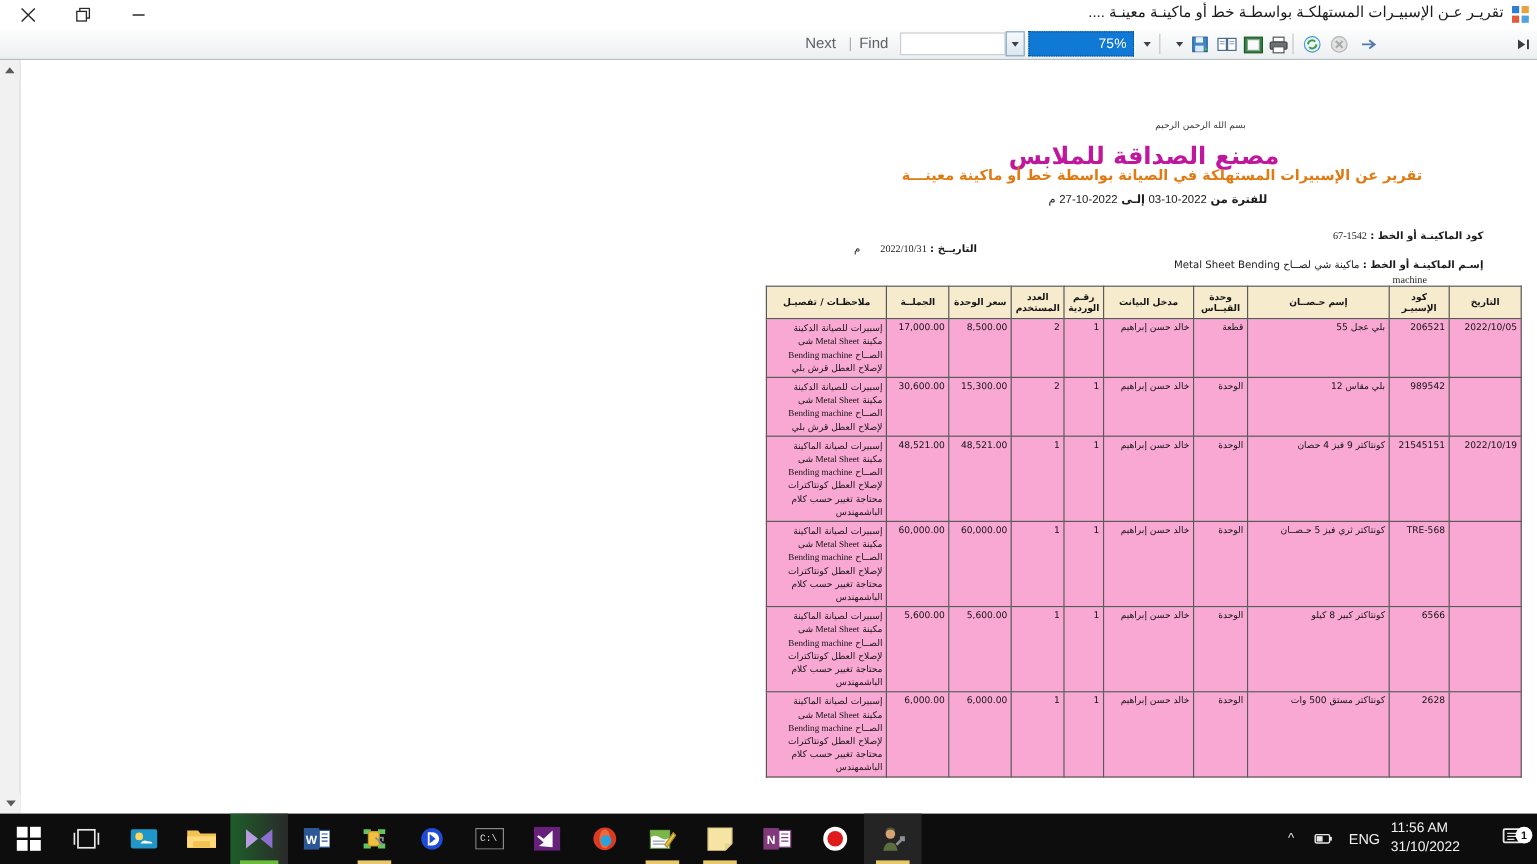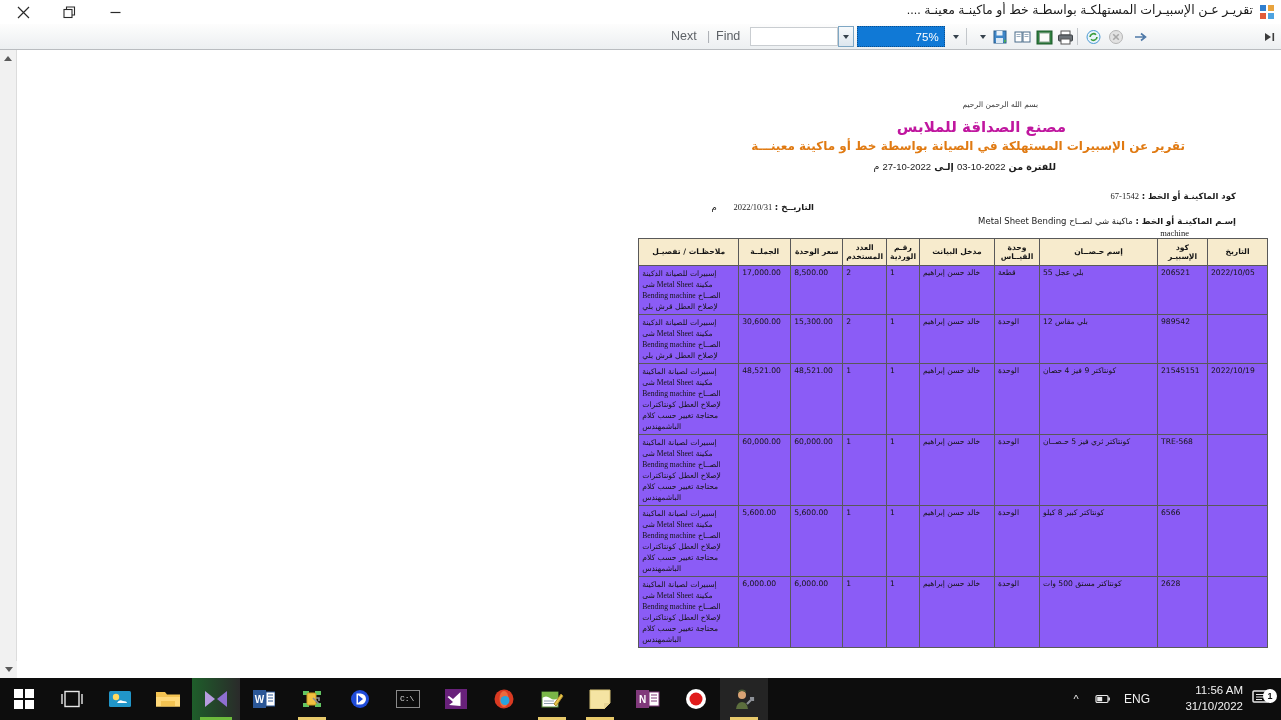--- a/index.html
+++ b/index.html
@@ -124,21 +124,21 @@
     position: absolute; left: 18px; top: 0; width: 1263px; height: 628px;
     background: #ffffff; direction: rtl;
   }
 
   .bism {
     position: absolute; right: 243px; top: 50px;
     font-size: 7.5px; color: #3a3a3a; font-family: "DejaVu Sans", sans-serif;
   }
   .company {
     position: absolute; right: 215px; top: 68px;
-    font-size: 15px; font-weight: bold; color: #c0179f;
+    font-size: 20px; font-weight: bold; color: #c0179f;
     font-family: "DejaVu Sans", sans-serif;
   }
   .rpt-title {
     position: absolute; right: 96px; top: 89px;
     font-size: 12px; font-weight: bold; color: #e07a12;
     font-family: "DejaVu Sans", sans-serif; white-space: nowrap;
   }
   .period {
     position: absolute; right: 225px; top: 111px;
     font-size: 9.5px; color: #1b1b1b; white-space: nowrap;
@@ -164,21 +164,21 @@
   table.rpt th, table.rpt td {
     border: 1px solid #595959;
     font-family: "DejaVu Sans", sans-serif;
     font-size: 7.6px; color: #141414;
     padding: 2px 3px; vertical-align: top;
   }
   table.rpt thead th {
     background: #f7ebcd; font-weight: bold; text-align: center;
     vertical-align: middle; height: 27px; line-height: 1.25;
   }
-  table.rpt tbody td { background: #8b5cf6; text-align: left; }
+  table.rpt tbody td { background: #f9a8d4; text-align: right; }
   td.c-date, td.c-code { text-align: center; font-family: "Liberation Serif", serif; font-size: 7.8px; }
   td.c-name { text-align: center; }
   td.c-unit, td.c-entry { text-align: center; }
   td.c-num { text-align: center; font-family: "Liberation Serif", serif; font-size: 7.8px; }
   td.c-money { text-align: center; font-family: "Liberation Serif", serif; font-size: 7.8px; }
   td.c-notes {
     text-align: right; direction: rtl; line-height: 1.45;
     font-size: 7.4px; padding: 2px 4px;
   }
   td.c-notes .en { font-family: "Liberation Serif", serif; }
@@ -214,21 +214,21 @@
     background: #e7c96b;
   }
   .tray {
     position: absolute; right: 0; top: 0; height: 42px;
     display: flex; align-items: center; color: #f0f0f0; direction: ltr;
   }
   .tray-chev { width: 26px; text-align: center; font-size: 11px; color: #e8e8e8; }
   .tray-bat { width: 26px; display: flex; align-items: center; justify-content: center; }
   .tray-lang { width: 44px; text-align: center; font-size: 12px; color: #f2f2f2; }
   .tray-clock {
-    width: 84px; text-align: right; font-size: 11.5px; color: #f2f2f2;
+    width: 84px; text-align: left; font-size: 11.5px; color: #f2f2f2;
     line-height: 1.35;
   }
   .tray-action { width: 38px; position: relative; display: flex; align-items: center; justify-content: center; }
   .tray-badge {
     position: absolute; right: 4px; bottom: 6px;
     width: 14px; height: 14px; border-radius: 50%;
     background: #ffffff; color: #111; font-size: 9px;
     display: flex; align-items: center; justify-content: center; font-weight: bold;
   }
   .winlogo { display: grid; grid-template-columns: 9px 9px; grid-template-rows: 9px 9px; gap: 2.5px; }

